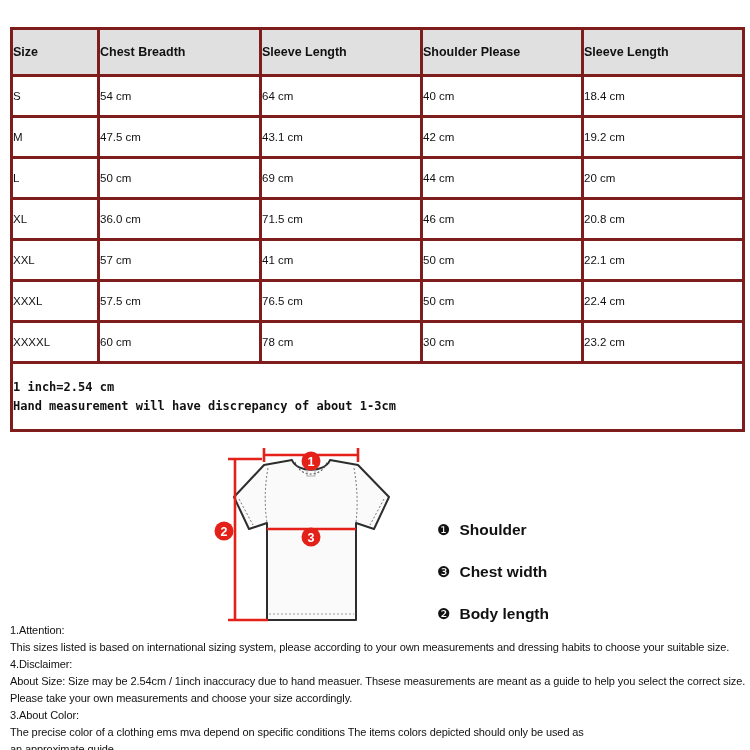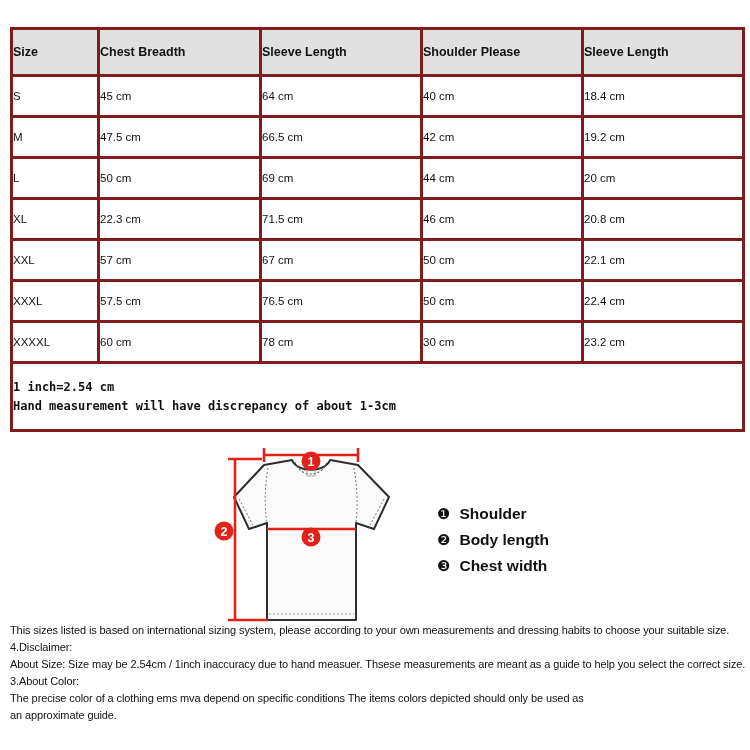--- a/index.html
+++ b/index.html
@@ -25,21 +25,21 @@
   .note-text{
     font-family:"DejaVu Sans Mono","Liberation Mono",monospace;
     font-weight:bold;font-size:12px;line-height:19px;color:#111;
   }
   
   .tshirt-svg{position:absolute;left:200px;top:440px;}
   .legend{
     position:absolute;left:437px;top:501px;
     font-size:15.5px;font-weight:600;color:#111;
   }
-  .legend-item{height:26px;line-height:26px;white-space:nowrap;}
+  .legend-item{height:26px;line-height:26px;white-space:nowrap;margin-top:16px;}
   .legend-bullet{
     font-family:"DejaVu Sans",sans-serif;font-size:15px;margin-right:9px;
     font-weight:normal;
   }
   
   .notes-block{
     position:absolute;left:10px;top:622px;width:738px;
     font-size:11px;line-height:17px;letter-spacing:-0.1px;color:#111;
   }
   .notes-block .line{white-space:nowrap;}
@@ -58,50 +58,50 @@
   <tbody>
       <tr>
     <th>Size</th>
     <th>Chest Breadth</th>
     <th>Sleeve Length</th>
     <th>Shoulder Please</th>
     <th>Sleeve Length</th>
   </tr>
   <tr>
     <td>S</td>
-    <td>45 cm</td>
+    <td>54 cm</td>
     <td>64 cm</td>
     <td>40 cm</td>
     <td>18.4 cm</td>
   </tr>
   <tr>
     <td>M</td>
     <td>47.5 cm</td>
-    <td>66.5 cm</td>
+    <td>43.1 cm</td>
     <td>42 cm</td>
     <td>19.2 cm</td>
   </tr>
   <tr>
     <td>L</td>
     <td>50 cm</td>
     <td>69 cm</td>
     <td>44 cm</td>
     <td>20 cm</td>
   </tr>
   <tr>
     <td>XL</td>
-    <td>22.3 cm</td>
+    <td>36.0 cm</td>
     <td>71.5 cm</td>
     <td>46 cm</td>
     <td>20.8 cm</td>
   </tr>
   <tr>
     <td>XXL</td>
     <td>57 cm</td>
-    <td>67 cm</td>
+    <td>41 cm</td>
     <td>50 cm</td>
     <td>22.1 cm</td>
   </tr>
   <tr>
     <td>XXXL</td>
     <td>57.5 cm</td>
     <td>76.5 cm</td>
     <td>50 cm</td>
     <td>22.4 cm</td>
   </tr>
@@ -150,33 +150,35 @@
   <line x1="67" y1="89" x2="156" y2="89" stroke="#e32119" stroke-width="2.6"></line>
   <circle cx="111" cy="97" r="9.5" fill="#e32119"></circle>
   <text x="111" y="101.5" text-anchor="middle" font-family="Liberation Sans, sans-serif" font-size="12.5" font-weight="bold" fill="#ffffff">3</text>
 </svg>
 
 <div class="legend">
   <div class="legend-item">
     <span class="legend-bullet">❶</span><span>Shoulder</span>
   </div>
   <div class="legend-item">
-    <span class="legend-bullet">❷</span><span>Body length</span>
+    <span class="legend-bullet">❸</span><span>Chest width</span>
   </div>
   <div class="legend-item">
-    <span class="legend-bullet">❸</span><span>Chest width</span>
+    <span class="legend-bullet">❷</span><span>Body length</span>
   </div>
 </div>
 
 <div class="notes-block">
   <div class="section">
+    <div class="line">1.Attention:</div>
     <div class="line">This sizes listed is based on international sizing system, please according to your own measurements and dressing habits to choose your suitable size.</div>
   </div>
   <div class="section">
     <div class="line">4.Disclaimer:</div>
     <div class="line">About Size: Size may be 2.54cm / 1inch inaccuracy due to hand measuer. Thsese measurements are meant as a guide to help you select the correct size.</div>
+    <div class="line">Please take your own measurements and choose your size accordingly.</div>
   </div>
   <div class="section">
     <div class="line">3.About Color:</div>
     <div class="line">The precise color of a clothing ems mva depend on specific conditions The items colors depicted should only be used as</div>
     <div class="line">an approximate guide.</div>
   </div>
 </div>
 
 </body></html>

